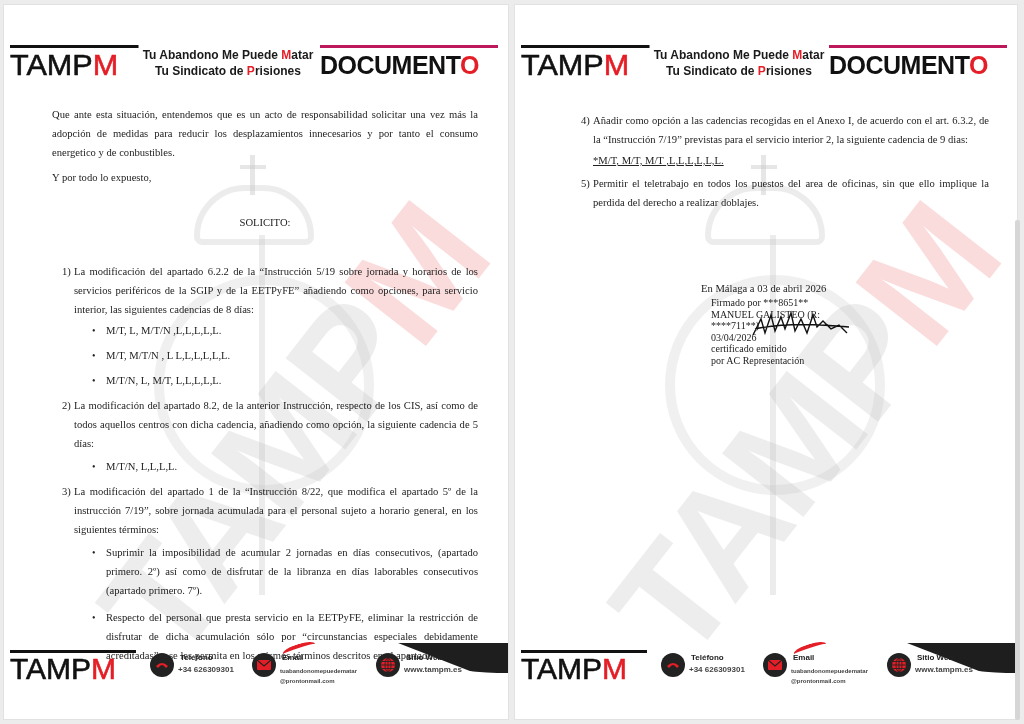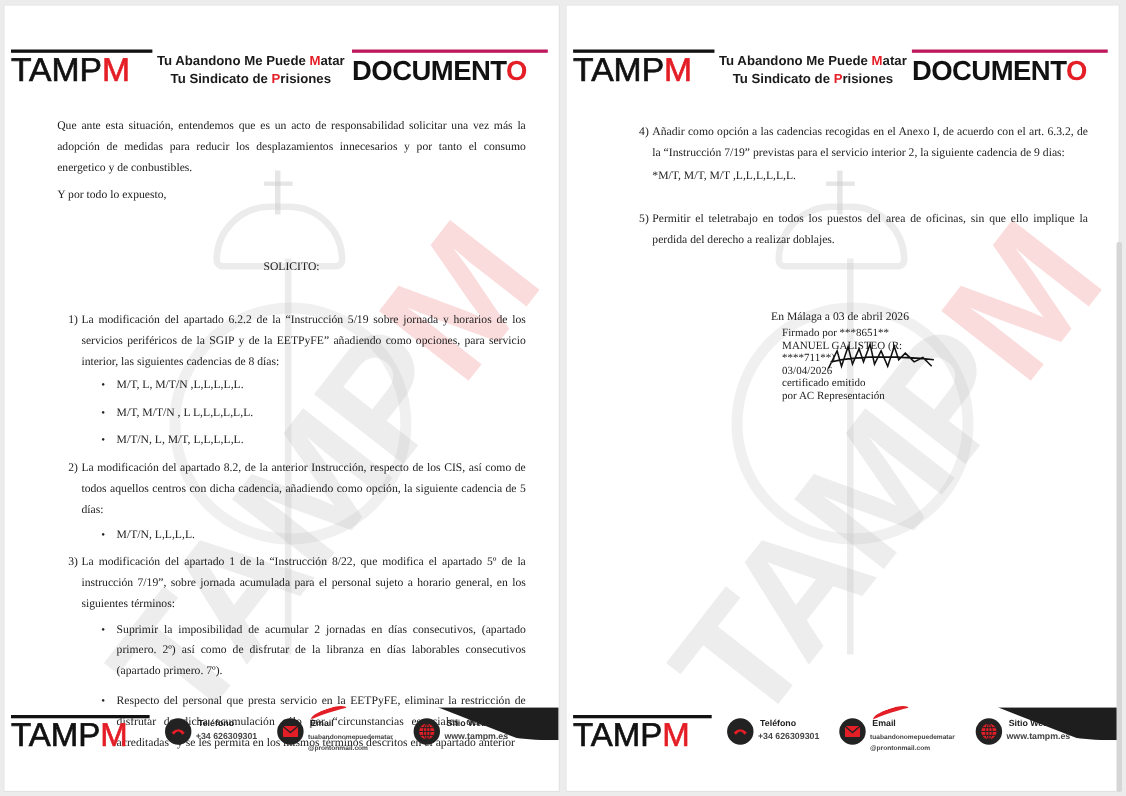--- a/index.html
+++ b/index.html
@@ -64,21 +64,21 @@
   
   .content { position: absolute; left: 48px; right: 30px; top: 100px; font-size: 10.6px; line-height: 19px; text-align: justify; }
   #page2 .content { left: 56px; right: 28px; top: 106px; }
   .para { margin-bottom: 4px; }
   .center { text-align: center; }
   .num-item { position: relative; padding-left: 22px; margin-bottom: 4px; }
   .num-item .num { position: absolute; left: 10px; top: 0; }
   .bullets { padding-left: 40px; margin-top: 2px; }
   .bullet { position: relative; padding-left: 14px; margin-bottom: 6px; }
   .bullet::before { content: "•"; position: absolute; left: 0; top: 0; font-size: 10px; }
-  .cadence { padding-left: 0; margin: 2px 0 20px 22px; }
+  .cadence { padding-left: 0; margin: 2px 0 4px 22px; text-decoration: underline; }
 
   .signature-place { position: absolute; left: 186px; top: 278px; font-size: 10.6px; }
   .signature {
     position: absolute; left: 196px; top: 292px; font-family: Liberation Serif, serif;
     font-size: 10px; line-height: 11.5px; color: #222; white-space: pre;
   }
   .scribble { position: absolute; left: 236px; top: 302px; width: 100px; height: 34px; }
 
   
   .ftr { position: absolute; left: 0; right: 0; top: 630px; height: 86px; }
@@ -130,21 +130,21 @@
     <div class="tagline">
       <div><span>Tu Abandono Me Puede </span><span class="red">M</span><span>atar</span></div>
       <div><span>Tu Sindicato de </span><span class="red">P</span><span>risiones</span></div>
     </div>
     <div class="doc-title"><span>DOCUMENT</span><span class="o">O</span></div>
   </div>
 
   <div class="content">
     <p class="para" style="margin-bottom:6px;">Que ante esta situación, entendemos que es un acto de responsabilidad solicitar una vez más la adopción de medidas para reducir los desplazamientos innecesarios y por tanto el consumo energetico y de conbustibles.</p>
     <p class="para" style="text-align:left;">Y por todo lo expuesto,</p>
-    <p class="para center" style="margin-top:46px; margin-bottom:30px;">SOLICITO:</p>
+    <p class="para center" style="margin-top:26px; margin-bottom:30px;">SOLICITO:</p>
 
     <div class="num-item">
       <span class="num">1)</span>
       <p>La modificación del apartado 6.2.2 de la “Instrucción 5/19 sobre jornada y horarios de los servicios periféricos de la SGIP y de la EETPyFE” añadiendo como opciones, para servicio interior, las siguientes cadencias de 8 días:</p>
       <div class="bullets" style="margin-left:-22px;">
         <div class="bullet" style="margin-bottom:6px;">M/T, L, M/T/N ,L,L,L,L,L.</div>
         <div class="bullet" style="margin-bottom:6px;margin-top:4px;">M/T,  M/T/N , L L,L,L,L,L,L.</div>
         <div class="bullet">M/T/N, L, M/T, L,L,L,L,L.</div>
       </div>
     </div>

